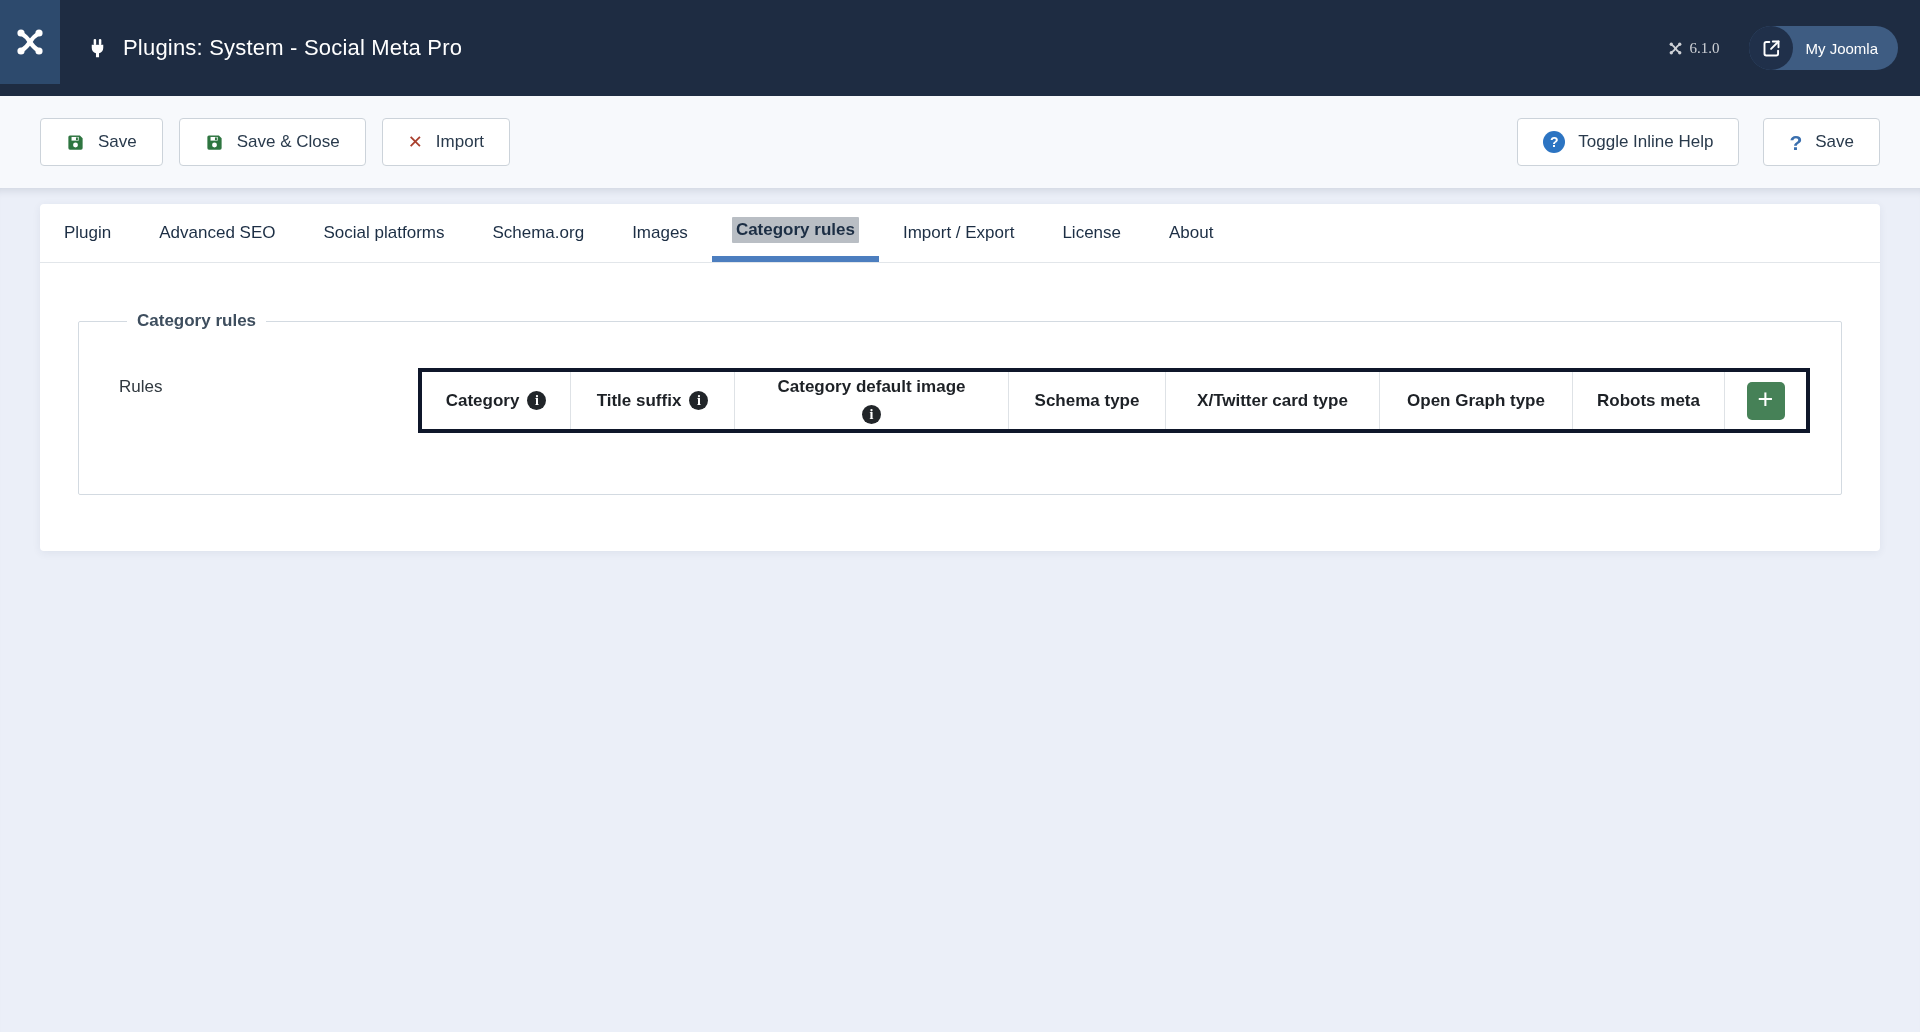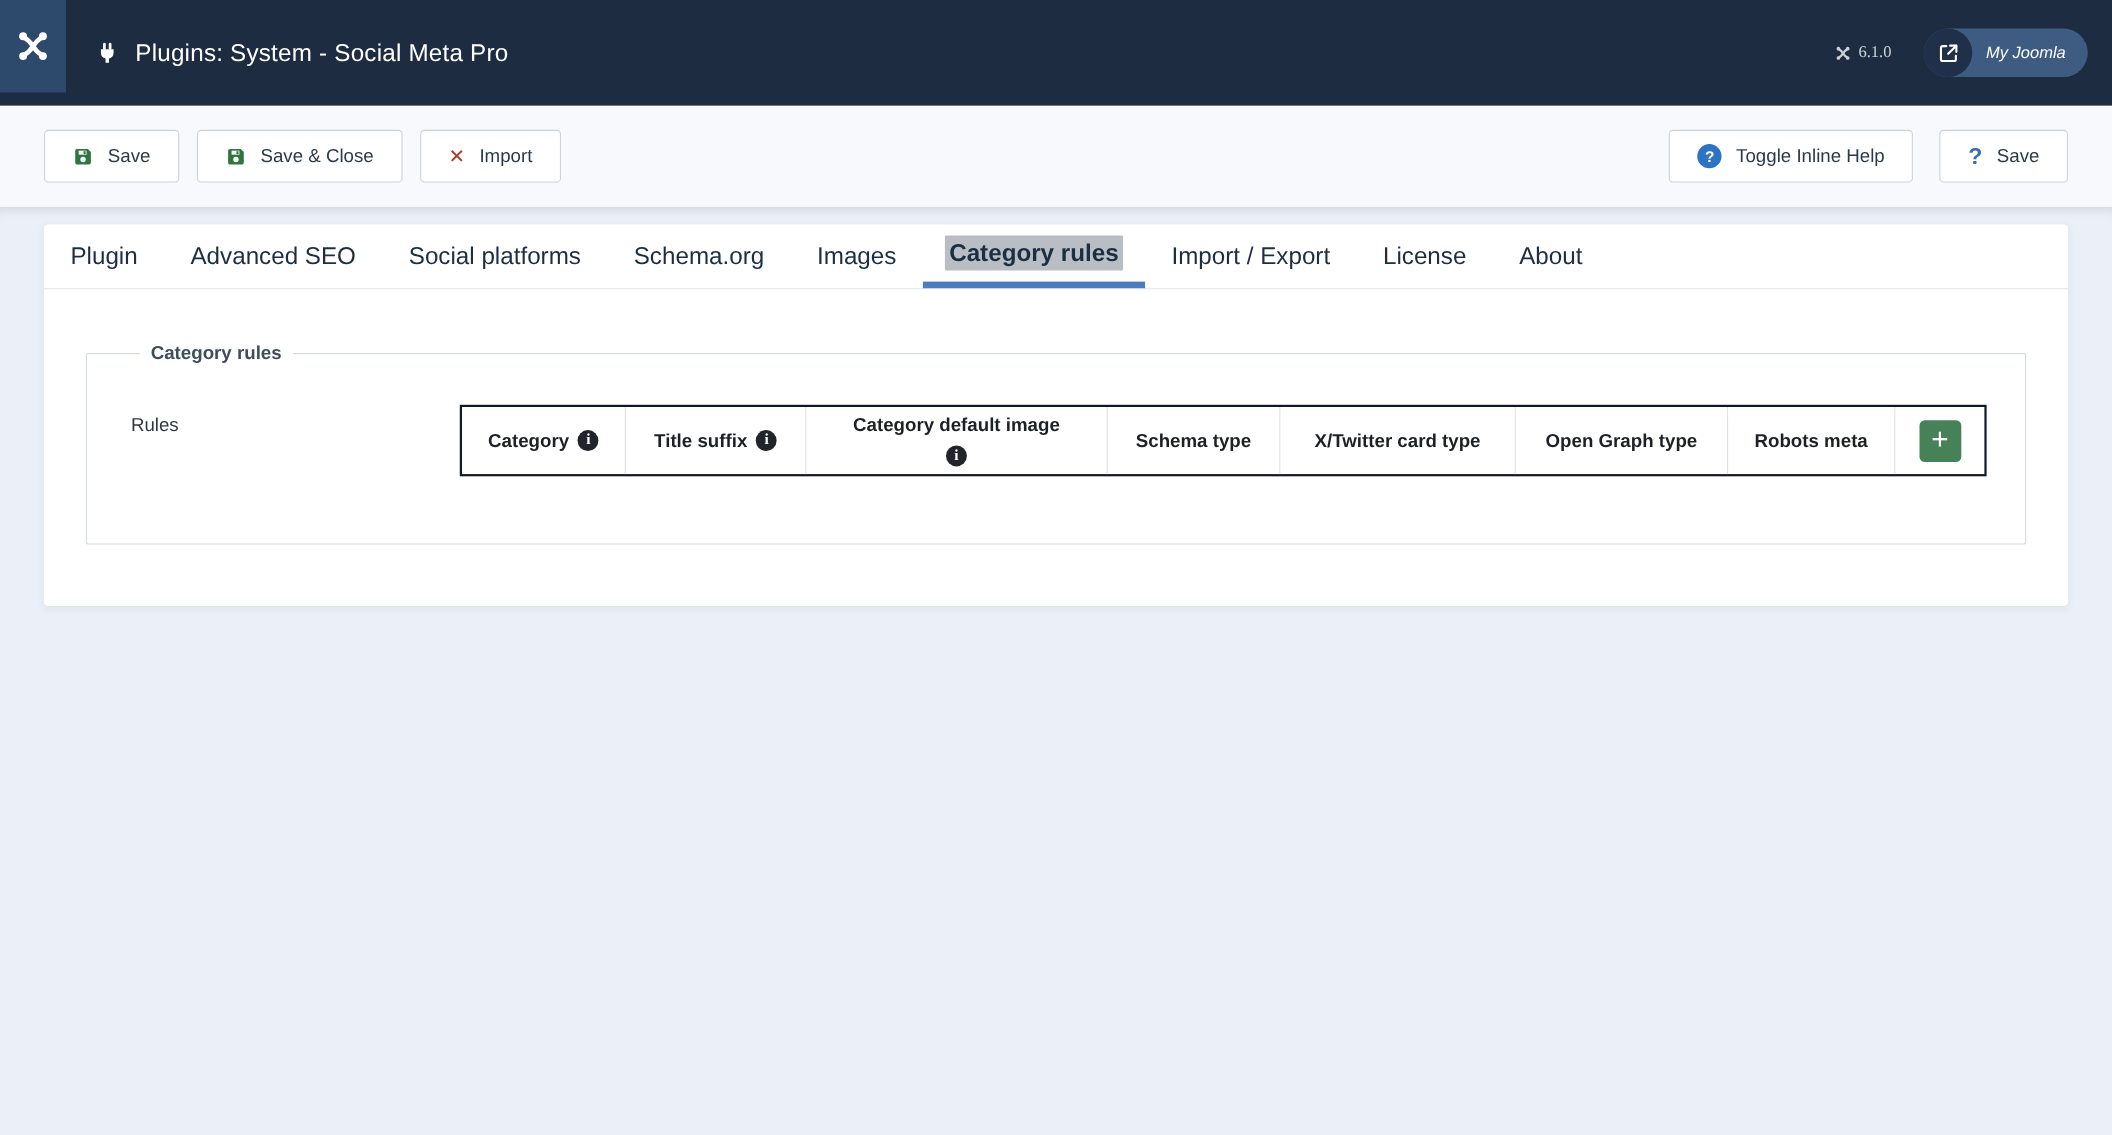--- a/index.html
+++ b/index.html
@@ -52,21 +52,20 @@
     font-family: Liberation Serif, serif;
   }
   .account-pill {
     display: flex; align-items: center;
     background: #3e5c82;
     border-radius: 23px;
     height: 44px;
     padding-right: 20px;
     cursor: pointer;
     border: none;
-    font-style: italic;
   }
   .account-pill .pill-circle {
     width: 44px; height: 44px;
     border-radius: 50%;
     background: #20304a;
     display: flex; align-items: center; justify-content: center;
     flex: 0 0 auto;
   }
   .account-pill .pill-label {
     color: #fff; font-size: 15px; margin-left: 12px;
@@ -127,21 +126,21 @@
   
   .tab-bar {
     display: flex;
     height: 59px;
     border-bottom: 1px solid #e2e6ea;
     align-items: stretch;
   }
   .tab {
     display: flex; align-items: center;
     padding: 0 20px;
-    font-size: 22px;
+    font-size: 17px;
     color: #1c2e44;
     cursor: pointer;
     white-space: nowrap;
   }
   .tab .tab-label-inner { padding: 3px 4px; border-radius: 1px; }
   .tab.active {
     border-bottom: 6px solid #4c7ebf;
     font-weight: 700;
   }
   .tab.active .tab-label-inner { background: #b9bec4; }
@@ -167,21 +166,21 @@
     width: 339px;
     padding: 46px 0 0 40px;
     font-size: 17px;
     color: #30383f;
   }
 
   
   .rules-table {
     margin-top: 37px;
     display: flex;
-    border: 2px solid #0f172a;
+    border: 4px solid #0f172a;
     height: 65px;
     background: #fff;
   }
   .col-cell {
     display: flex; align-items: center; justify-content: center;
     border-right: 1px solid #dee2e6;
     font-size: 17px;
     font-weight: 700;
     color: #1d2126;
     gap: 8px;

